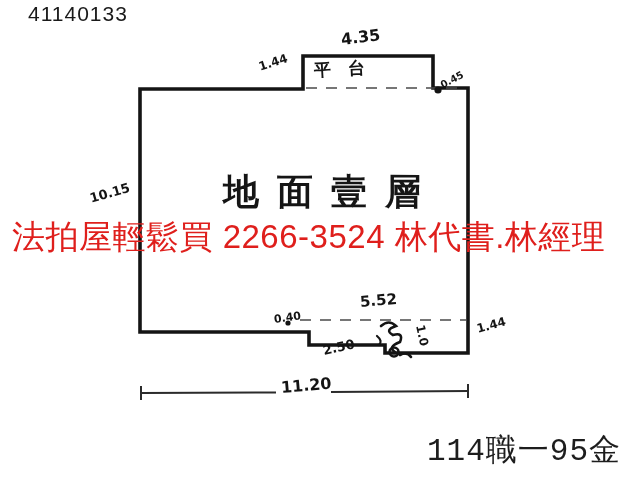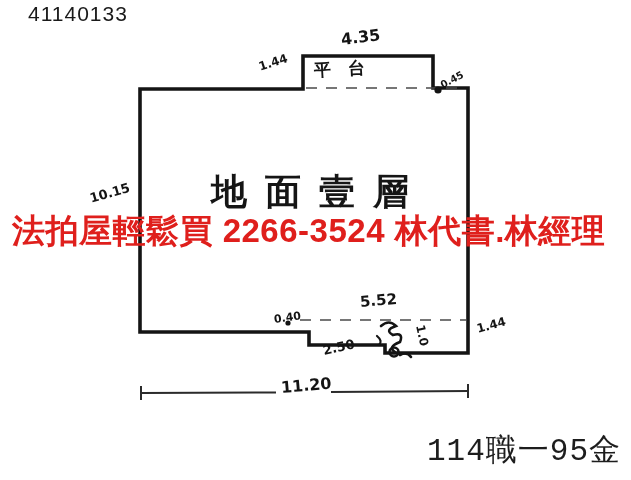--- a/index.html
+++ b/index.html
@@ -28,29 +28,29 @@
   .dim-top-right{left:441px;top:80px;font-size:10px;transform:rotate(-28deg);font-weight:bold;}
   .platform-label{left:314px;top:59px;font-size:17px;letter-spacing:17px;transform:rotate(-3deg);font-weight:bold;}
   .dim-left-height{left:90px;top:191px;font-size:13px;transform:rotate(-16deg);font-weight:bold;}
   .dim-bottom-inner{left:360px;top:293px;font-size:15px;transform:rotate(-5deg);font-weight:bold;}
   .dim-bottom-left{left:274px;top:313px;font-size:11px;transform:rotate(-8deg);font-weight:bold;}
   .dim-step-width{left:323px;top:343px;font-size:13px;transform:rotate(-12deg);font-weight:bold;}
   .dim-step-depth{left:420px;top:318px;font-size:12px;transform:rotate(78deg);font-weight:bold;}
   .dim-right-bottom{left:477px;top:322px;font-size:12px;transform:rotate(-15deg);font-weight:bold;}
   .dim-overall{left:281px;top:378px;font-size:16px;transform:rotate(-5deg);font-weight:bold;}
   .room-label{
-    position:absolute;left:140px;top:168px;width:340px;
+    position:absolute;left:152px;top:168px;width:340px;
     text-align:center;
     font-family:"Liberation Serif", serif;
     font-weight:bold;font-size:36px;color:#151515;
     letter-spacing:18px;text-indent:18px;
   }
   .watermark{
-    position:absolute;left:12px;top:209px;width:619px;
-    font-size:33px;font-weight:bold;
+    position:absolute;left:12px;top:215px;width:619px;
+    font-size:33px;font-weight:normal;
     color:#df1f1c;
     white-space:nowrap;letter-spacing:0.5px;
   }
   .case-number{
     position:absolute;right:10px;top:429px;
     font-size:31px;color:#1d1d1d;letter-spacing:1px;font-family:Liberation Mono, monospace;
   }
 </style>
 </head>
 <body>

